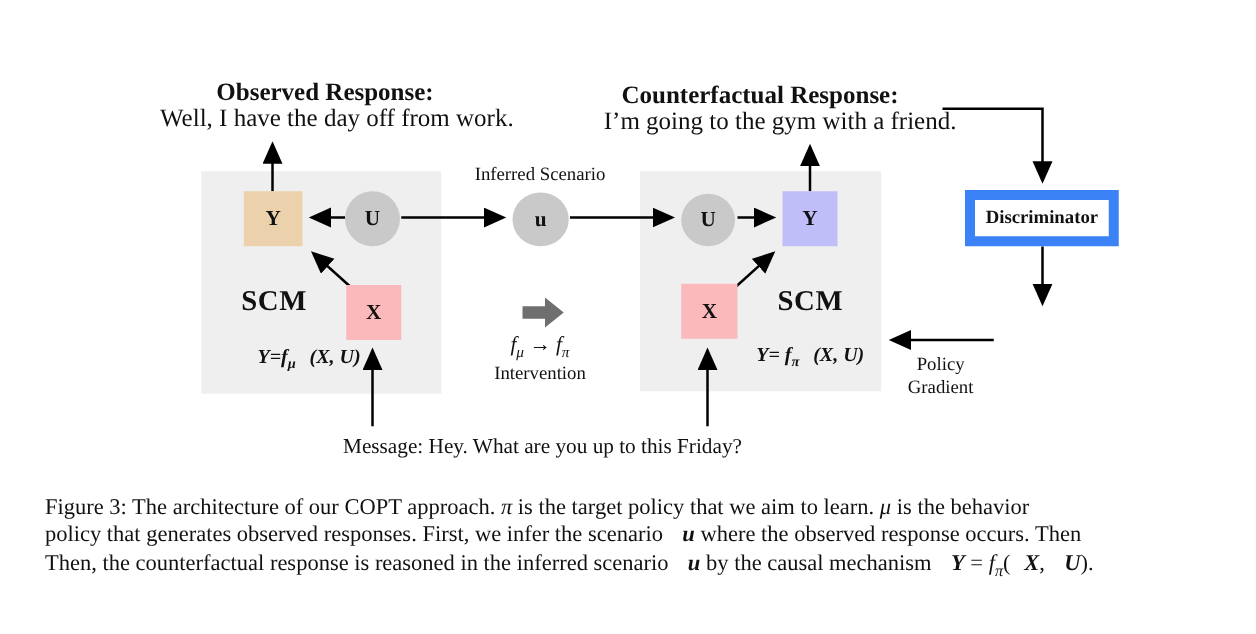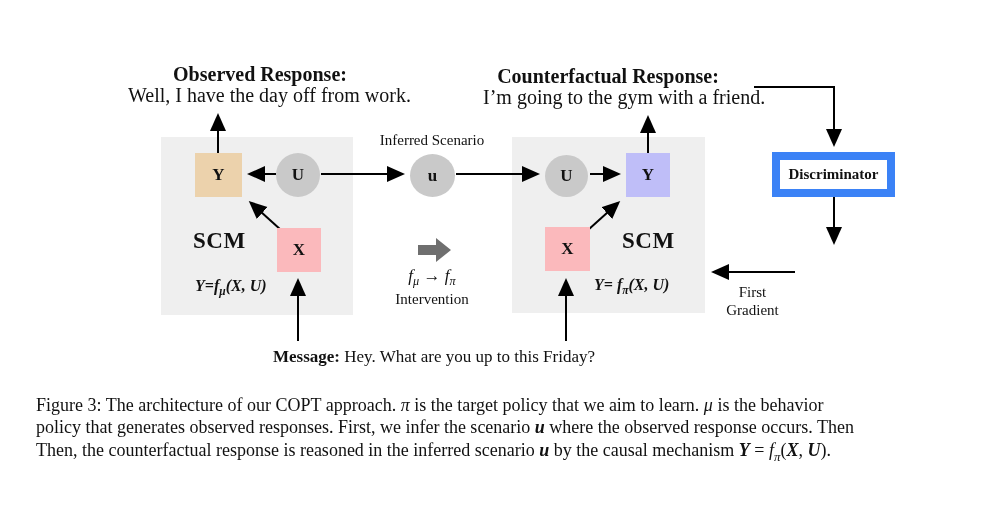--- a/index.html
+++ b/index.html
@@ -75,23 +75,23 @@
     font-size: 17px;
     text-align: center;
     white-space: nowrap;
   }
   .caption {
     position: absolute;
     font-size: 18px;
     line-height: 22.4px;
     white-space: nowrap;
   }
-  .seg-b { font-weight: bold; }
+  .seg-b { font-weight: normal; }
   .seg-i { font-style: italic; }
-  .seg-bi { font-weight: bold; font-style: italic; }
+  .seg-bi { font-weight: bold; font-style: italic; margin-left: 11px; }
   .seg-isub { font-style: italic; vertical-align: sub; font-size: 0.72em; }
   .seg-bisub { font-weight: bold; font-style: italic; vertical-align: sub; font-size: 0.72em; }
   svg.overlay { position: absolute; left: 0; top: 0; pointer-events: none; }
   svg .wire { stroke: #000000; stroke-width: 2; fill: none; }
 </style>
 </head>
 <body>
 
 <div class="page">
 
@@ -140,21 +140,21 @@
   <div class="resp-block" style="left:128px; top:64px; width:264px;">
     <div class="resp-heading">Observed Response:</div>
     <div>Well, I have the day off from work.</div>
   </div>
   <div class="resp-block" style="left:483px; top:66px; width:250px;">
     <div class="resp-heading">Counterfactual Response:</div>
     <div>I’m going to the gym with a friend.</div>
   </div>
 
   <div class="proc-box" style="left:772px; top:152px; width:123px; height:45px;">Discriminator</div>
-  <div class="policy-gradient" style="left:710px; top:283px; width:85px;">First
+  <div class="policy-gradient" style="left:710px; top:283px; width:85px;">Policy
 Gradient</div>
 
   <div class="message-line" style="left:234px; top:347px; width:400px;"><span class="seg-b">Message:</span><span>  Hey. What are you up to this Friday?</span></div>
 
   <div class="caption" style="left:36px; top:394px; width:950px;">
     <div><span>Figure 3:  The architecture of our COPT approach. </span><span class="seg-i">π</span><span> is the target policy that we aim to learn. </span><span class="seg-i">μ</span><span> is the behavior</span></div>
     <div><span>policy that generates observed responses. First, we infer the scenario </span><span class="seg-bi">u</span><span> where the observed response occurs. Then</span></div>
     <div><span>Then, the counterfactual response is reasoned in the inferred scenario </span><span class="seg-bi">u</span><span> by the causal mechanism </span><span class="seg-bi">Y</span><span> = </span><span class="seg-i">f</span><span class="seg-isub">π</span><span>(</span><span class="seg-bi">X</span><span>, </span><span class="seg-bi">U</span><span>).</span></div>
   </div>
 

